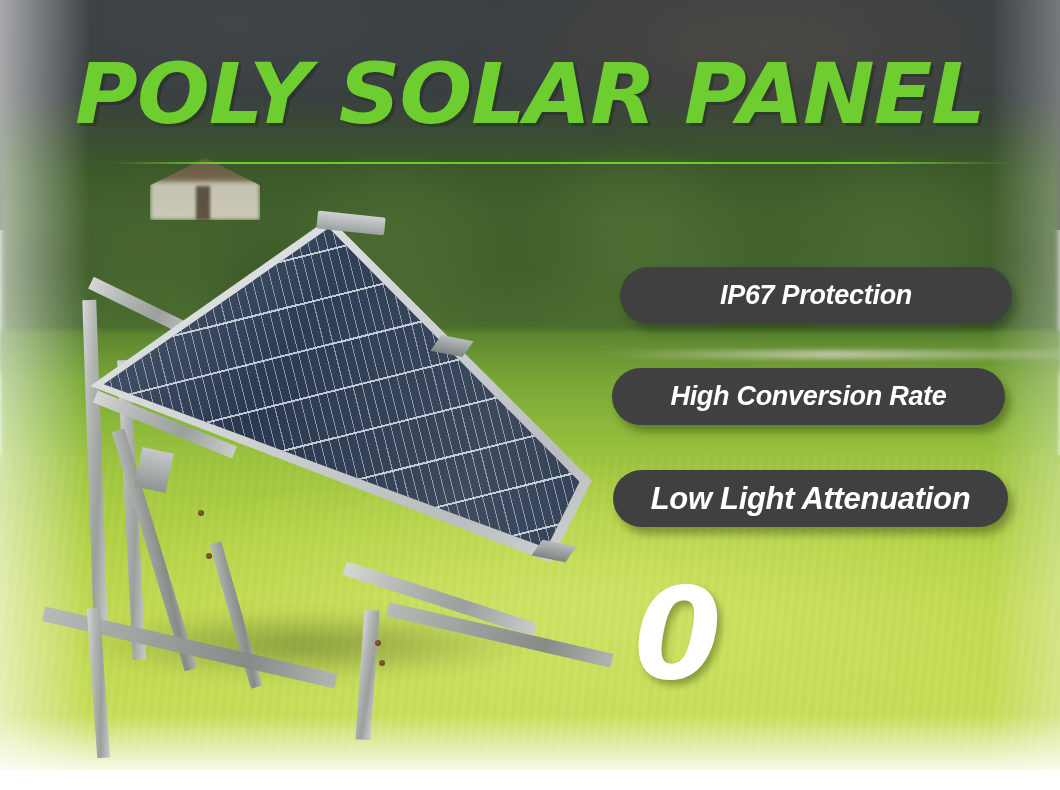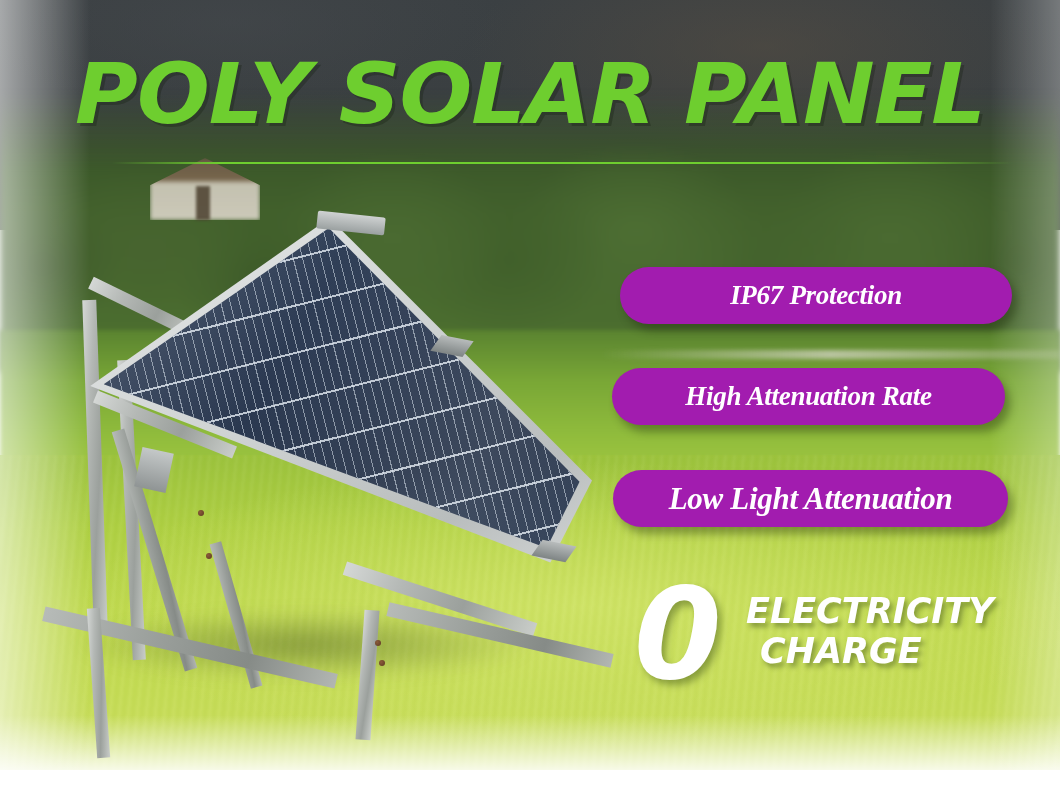--- a/index.html
+++ b/index.html
@@ -193,25 +193,25 @@
   .base-right{left:355px;top:418px;width:230px;height:14px;transform:rotate(13deg);}
   .base-cross{left:62px;top:398px;width:13px;height:150px;transform:rotate(-4deg);}
 
   .bolt{position:absolute;width:6px;height:6px;border-radius:50%;
     background:radial-gradient(circle at 35% 35%,#8b5b3a,#5c3a22);}
 
   
   .pill{
     position:absolute;
     display:flex;align-items:center;justify-content:center;
-    background:#a21caf;
+    background:#404040;
     border-radius:999px;
     color:#ffffff;
     font-weight:bold;font-style:italic;
-    font-family:Liberation Serif, serif;
+    font-family:Liberation Sans, sans-serif;
     box-shadow:5px 7px 9px rgba(25,40,10,.38);
     white-space:nowrap;
     letter-spacing:-.3px;
   }
   .pill-1{left:620px;top:267px;width:392px;height:57px;font-size:27px;}
   .pill-2{left:612px;top:368px;width:393px;height:57px;font-size:27px;}
   .pill-3{left:613px;top:470px;width:395px;height:57px;font-size:31px;}
 
   
   .zero-block{position:absolute;left:634px;top:578px;width:380px;height:112px;}
@@ -282,25 +282,21 @@
     <div class="bolt" style="left:168px;top:300px;"></div>
     <div class="bolt" style="left:176px;top:343px;"></div>
     <div class="bolt" style="left:345px;top:430px;"></div>
     <div class="bolt" style="left:349px;top:450px;"></div>
   </div>
 
   <div class="title">POLY SOLAR PANEL</div>
   <div class="divider"></div>
 
   <div class="pill pill-1">IP67 Protection</div>
-  <div class="pill pill-2">High Attenuation Rate</div>
+  <div class="pill pill-2">High Conversion Rate</div>
   <div class="pill pill-3">Low Light Attenuation</div>
 
   <div class="zero-block">
     <div class="zero-digit">0</div>
-    <div class="charge-lines">
-      <div class="l1">ELECTRICITY</div>
-      <div class="l2">CHARGE</div>
-    </div>
   </div>
 
   <div class="white-strip"></div>
 </div>
 
 </body></html>

